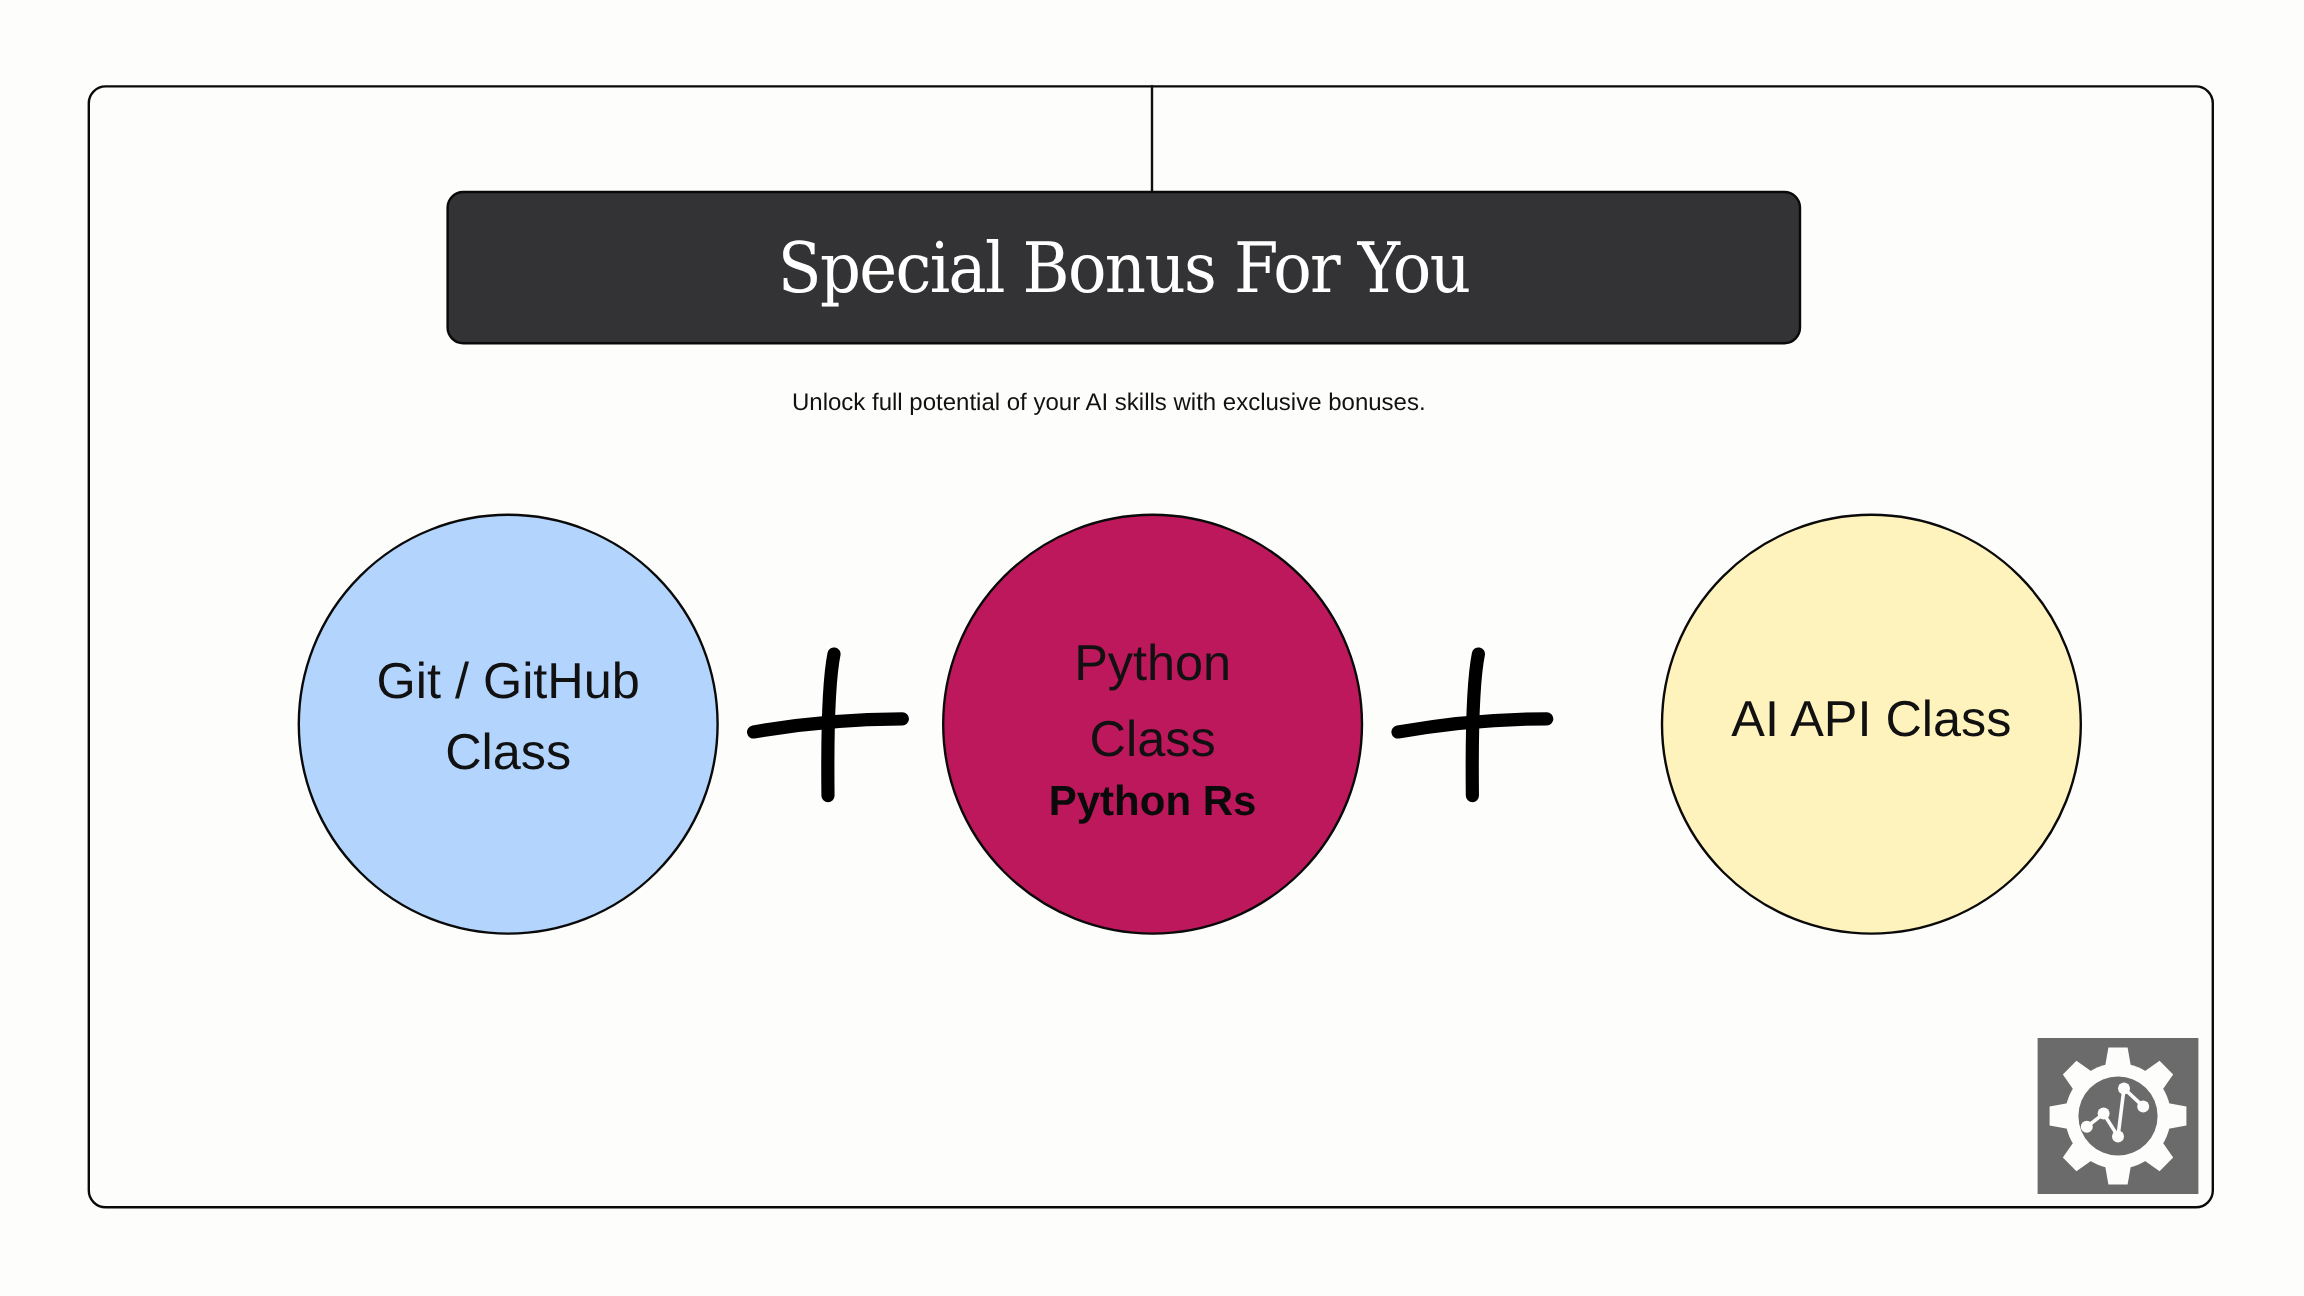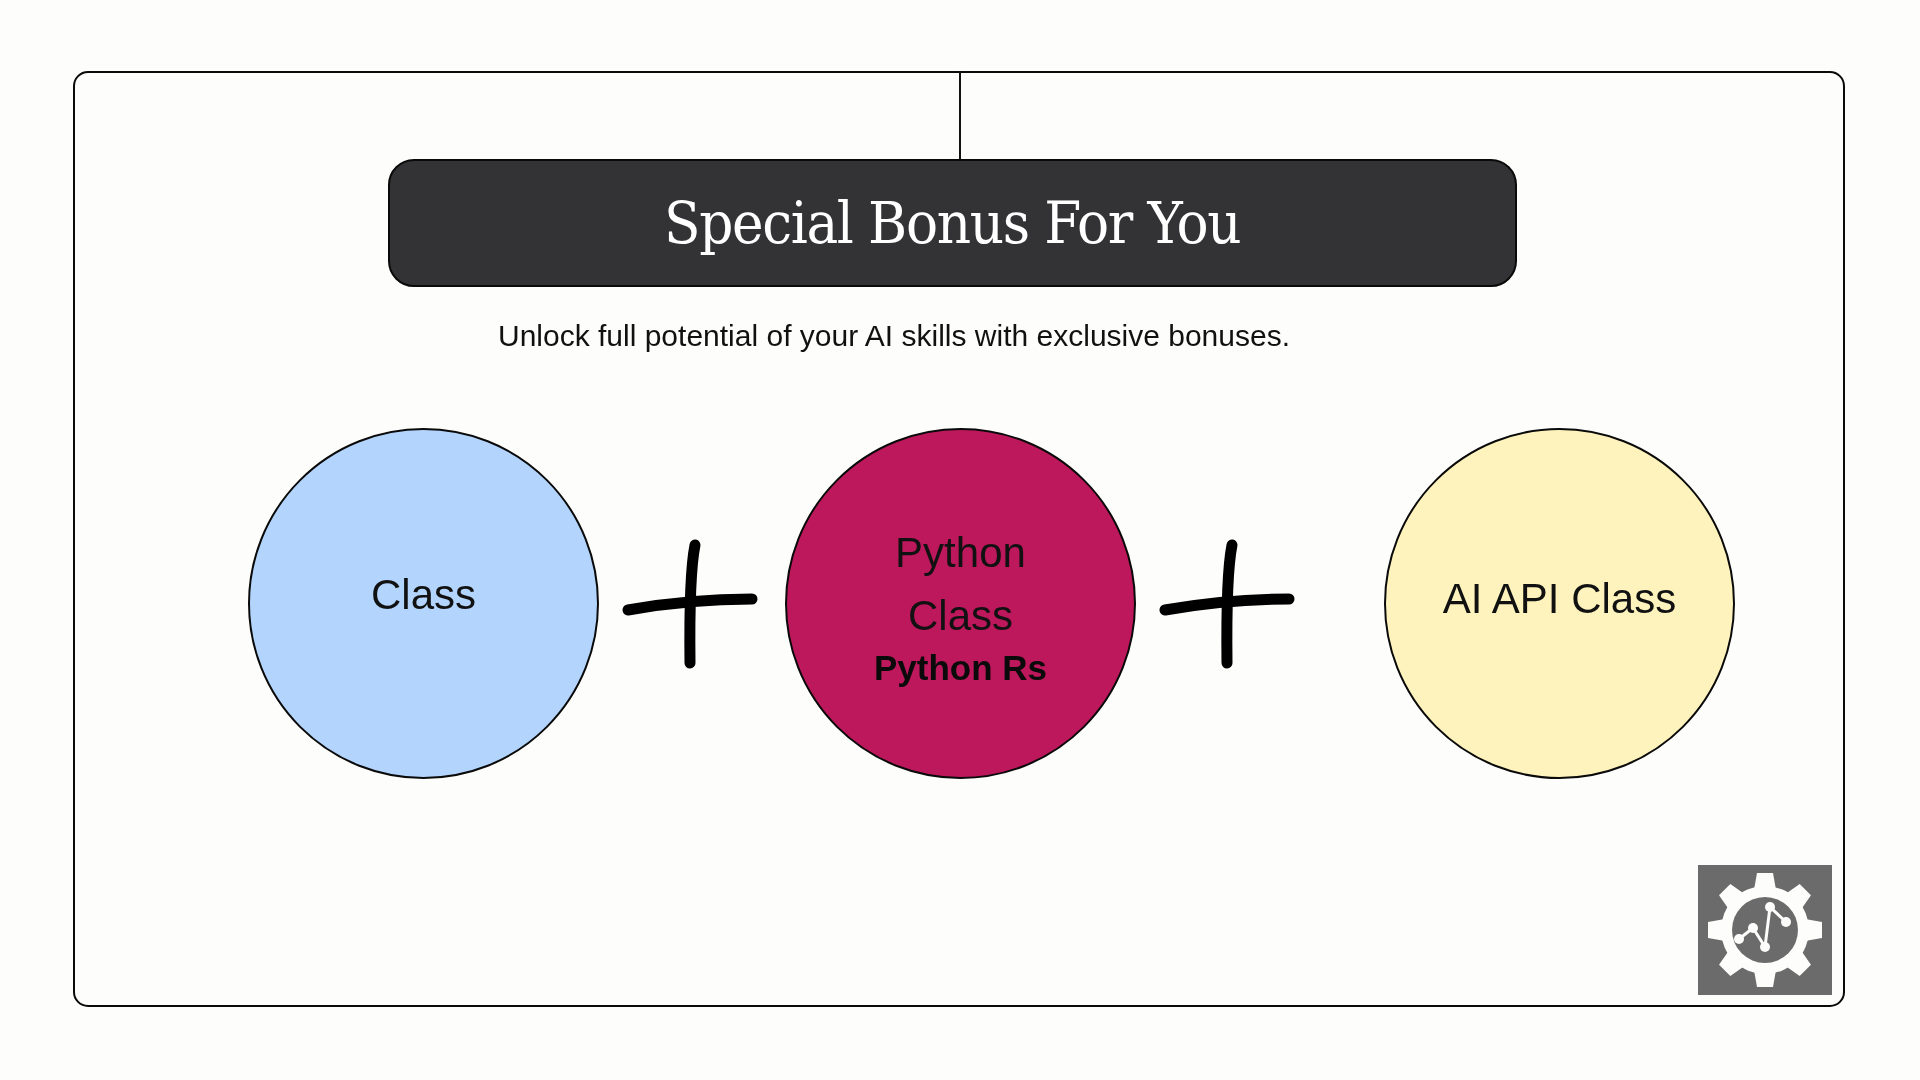--- a/index.html
+++ b/index.html
@@ -29,27 +29,27 @@
   .connector {
     position: absolute;
     left: 959px;
     top: 71px;
     width: 2px;
     height: 89px;
     background: #111;
   }
   .title-box {
     position: absolute;
-    left: 388px;
+    left: 372px;
     top: 159px;
     width: 1129px;
     height: 128px;
     background: #333336;
     border: 2.5px solid #0a0a0a;
-    border-radius: 26px;
+    border-radius: 14px;
     box-sizing: border-box;
     display: flex;
     align-items: center;
     justify-content: center;
   }
   .title-text {
     font-family: "DejaVu Serif", serif;
     color: #ffffff;
     font-size: 58px;
     letter-spacing: -1.5px;
@@ -57,24 +57,25 @@
     line-height: 1;
     margin-top: 0px;
     white-space: nowrap;
   }
   .subtitle {
     position: absolute;
     left: 0;
     width: 1788px;
     top: 318px;
     text-align: center;
-    font-size: 30px;
+    font-size: 20px;
     line-height: 36px;
     color: #111;
     white-space: nowrap;
+    padding-left: 30px;
   }
   .circle {
     position: absolute;
     top: 428px;
     width: 351px;
     height: 351px;
     border-radius: 50%;
     border: 2.5px solid #0a0a0a;
     box-sizing: border-box;
     display: flex;
@@ -125,20 +126,21 @@
 <div class="connector"></div>
 
 <div class="title-box">
   <span class="title-text">Special Bonus For You</span>
 </div>
 
 <div class="subtitle">Unlock full potential of your AI skills with exclusive bonuses.</div>
 
 <div class="circle c1" style="background:#b3d5fd;">
   <div class="inner">
+    <div class="name">Git / GitHub</div>
     <div class="name" style="margin-top:-4px;">Class</div>
   </div>
 </div>
 
 <svg class="plus plus1" viewBox="0 0 140 140">
   <path d="M8 75 Q70 64 132 64" stroke="#000" stroke-width="11" stroke-linecap="round" fill="none"></path>
   <path d="M75 10 Q69 40 70 128" stroke="#000" stroke-width="11" stroke-linecap="round" fill="none"></path>
 </svg>
 
 <div class="circle c2" style="background:#be185d;">

